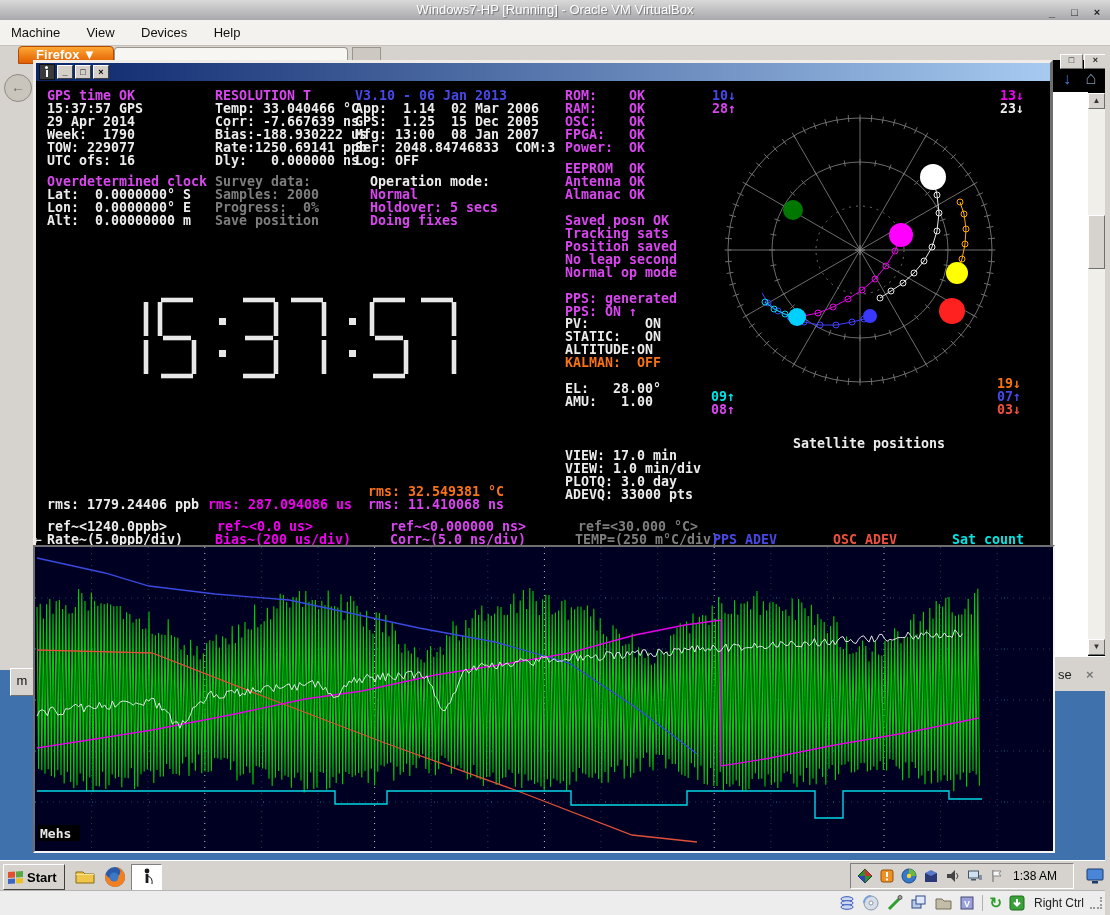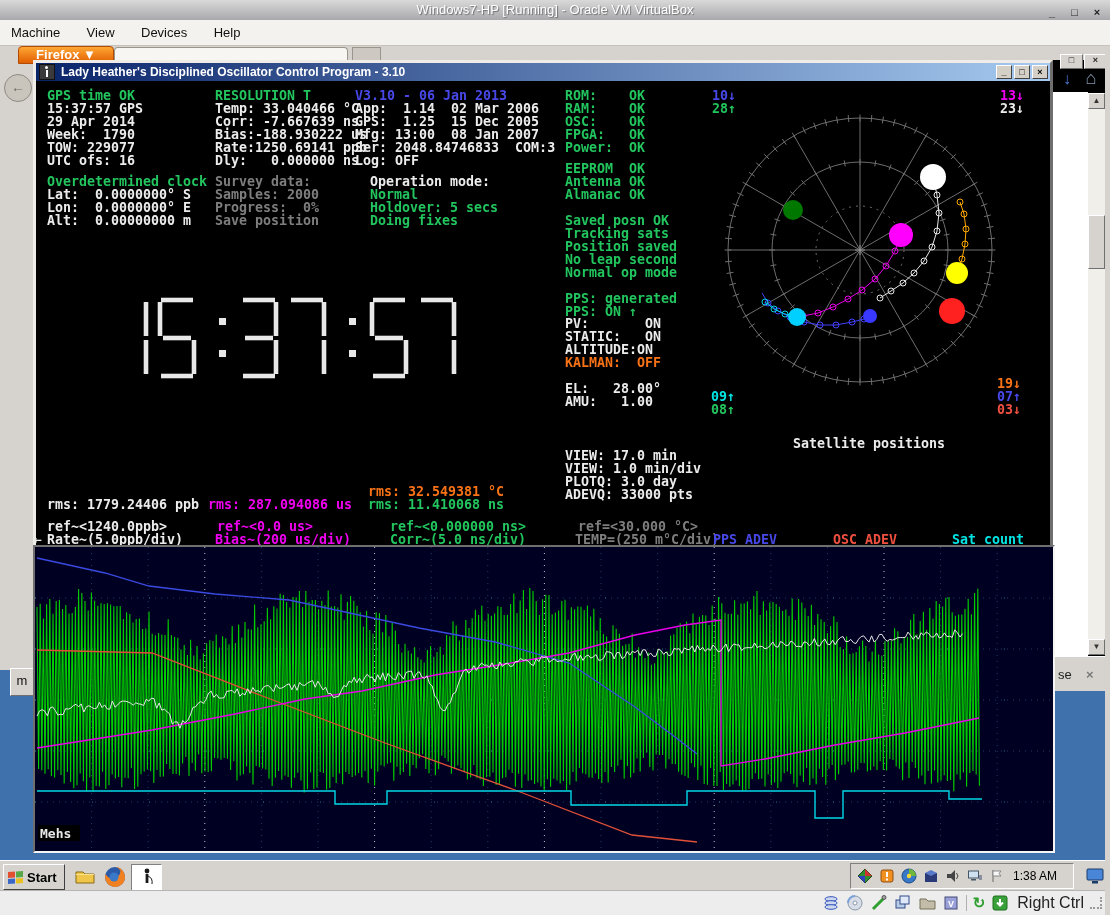--- a/index.html
+++ b/index.html
@@ -50,40 +50,40 @@
     border-color:#fff #404040 #404040 #fff;font-size:9px;font-weight:bold;color:#000;
     text-align:center;line-height:12px;box-sizing:border-box;}
   #lh-icon{width:14px;height:14px;margin-left:3px;margin-right:2px;background:#3a3a3a;
     border:1px solid #111;position:relative;}
   #lh-icon:before{content:"";position:absolute;left:5px;top:1px;width:3px;height:3px;
     border-radius:50%;background:#fff;}
   #lh-icon:after{content:"";position:absolute;left:6px;top:5px;width:2px;height:7px;background:#fff;}
   
   .tl{white-space:pre;font:bold 13.3px "DejaVu Sans Mono",monospace;height:13px;line-height:13px;}
   .blk{position:absolute;z-index:7;}
-  .g{color:#22c55e;} .w{color:#ececec;} .d{color:#7e7e7e;} .b{color:#4848e8;}
+  .g{color:#d946ef;} .w{color:#ececec;} .d{color:#7e7e7e;} .b{color:#4848e8;}
   .m{color:#f000f0;} .y{color:#f97316;} .c{color:#00e4e4;} .r{color:#f05040;}
   .txt{position:absolute;z-index:7;}
   #plot-frame{left:33px;top:545px;width:1022px;height:308px;box-sizing:border-box;
     border:2px solid;border-color:#6f6f6f #f5f5f5 #f5f5f5 #6f6f6f;background:#000022;z-index:7;}
   
   #desk-strip{left:0;top:853px;width:1110px;height:7px;z-index:6;}
   #taskbar{left:0;top:860px;width:1110px;height:30px;background:#d6d3ce;
     border-top:1px solid #fff;z-index:30;}
   #start-btn{left:3px;top:3px;height:24px;padding:0 7px 0 4px;background:#d6d3ce;border:1px solid;
     border-color:#fff #404040 #404040 #fff;display:flex;align-items:center;gap:3px;
     font-weight:bold;font-size:13px;color:#000;}
   .task-icon{position:absolute;top:3px;display:flex;align-items:center;justify-content:center;}
   #tray{left:850px;top:2px;width:224px;height:26px;border:1px solid;
     border-color:#808080 #fff #fff #808080;display:flex;align-items:center;gap:6px;padding-left:6px;box-sizing:border-box;}
   #tray-clock{font-size:12px;color:#000;white-space:nowrap;padding-left:2px;}
   #vbox-statusbar{left:0;top:890px;width:1110px;height:25px;background:#ededed;
     border-top:1px solid #b5b5b5;z-index:30;display:flex;align-items:center;justify-content:flex-end;
     gap:6px;padding-right:8px;box-sizing:border-box;}
-  #host-key{font-size:16px;color:#222;margin-left:2px;}
+  #host-key{font-size:12px;color:#222;margin-left:2px;}
   #grip{width:10px;height:10px;border-right:2px dotted #9a9a9a;border-bottom:2px dotted #9a9a9a;}
   svg{display:block;}
 </style>
 </head>
 <body>
 
 <div class="abs gray" style="left:0;top:45px;width:1110px;height:15px;z-index:0"></div>
 <div class="abs gray" style="left:0;top:45px;width:33px;height:625px;z-index:0"></div>
 <div class="abs blue-desk" style="left:0;top:670px;width:33px;height:190px;z-index:0"></div>
 <div class="abs blue-desk" style="left:1053px;top:690px;width:57px;height:170px;z-index:0"></div>
@@ -108,21 +108,20 @@
 <div id="ff-findbar" class="abs">
   <span class="abs" style="left:5px;top:10px">se</span>
   <span class="abs" style="left:33px;top:10px;color:#7a7a7a;font-weight:bold">×</span>
 </div>
 <div id="m-btn" class="abs">m</div>
 <div class="abs gray" style="left:1105px;top:45px;width:5px;height:870px;z-index:35"></div>
 
 <div id="lh-window" class="abs"></div>
 <div id="lh-titlebar" class="abs">
   <span id="lh-icon"></span>
-  <span id="lh-title">Lady Heather's Disciplined Oscillator Control Program - 3.10</span>
   <span class="lh-btn">_</span>
   <span class="lh-btn">□</span>
   <span class="lh-btn">×</span>
 </div>
 
 <div class="blk" style="left:47px;top:89px">
     <div class="tl g">GPS time OK</div>
     <div class="tl w">15:37:57 GPS</div>
     <div class="tl w">29 Apr 2014</div>
     <div class="tl w">Week:  1790</div>

